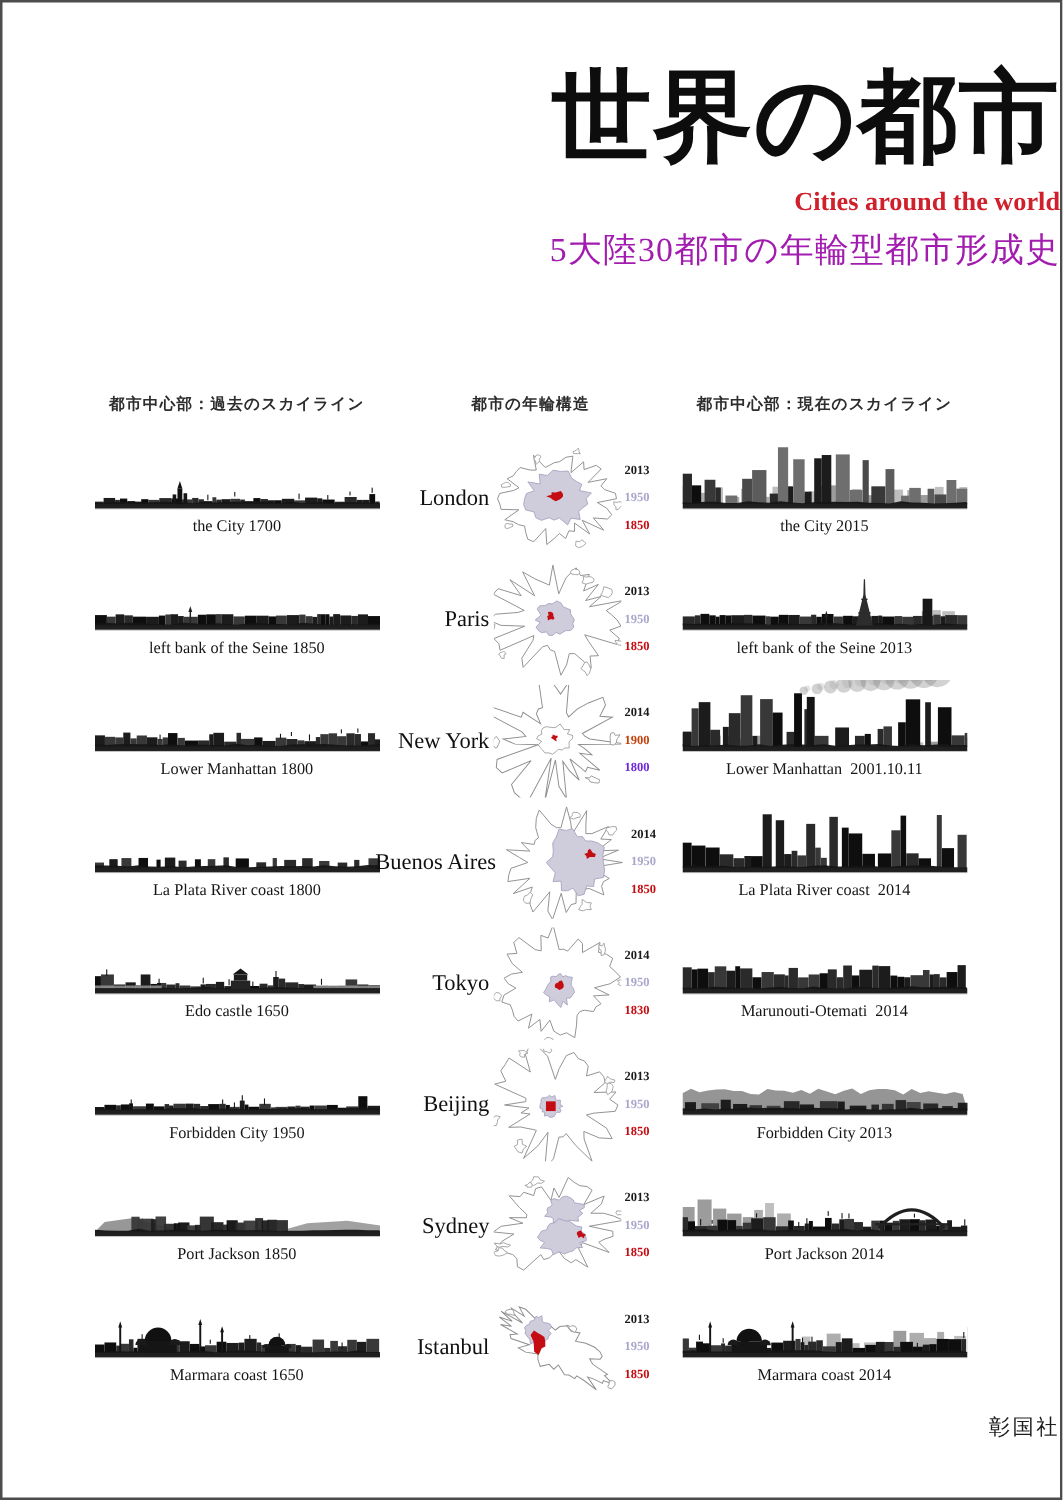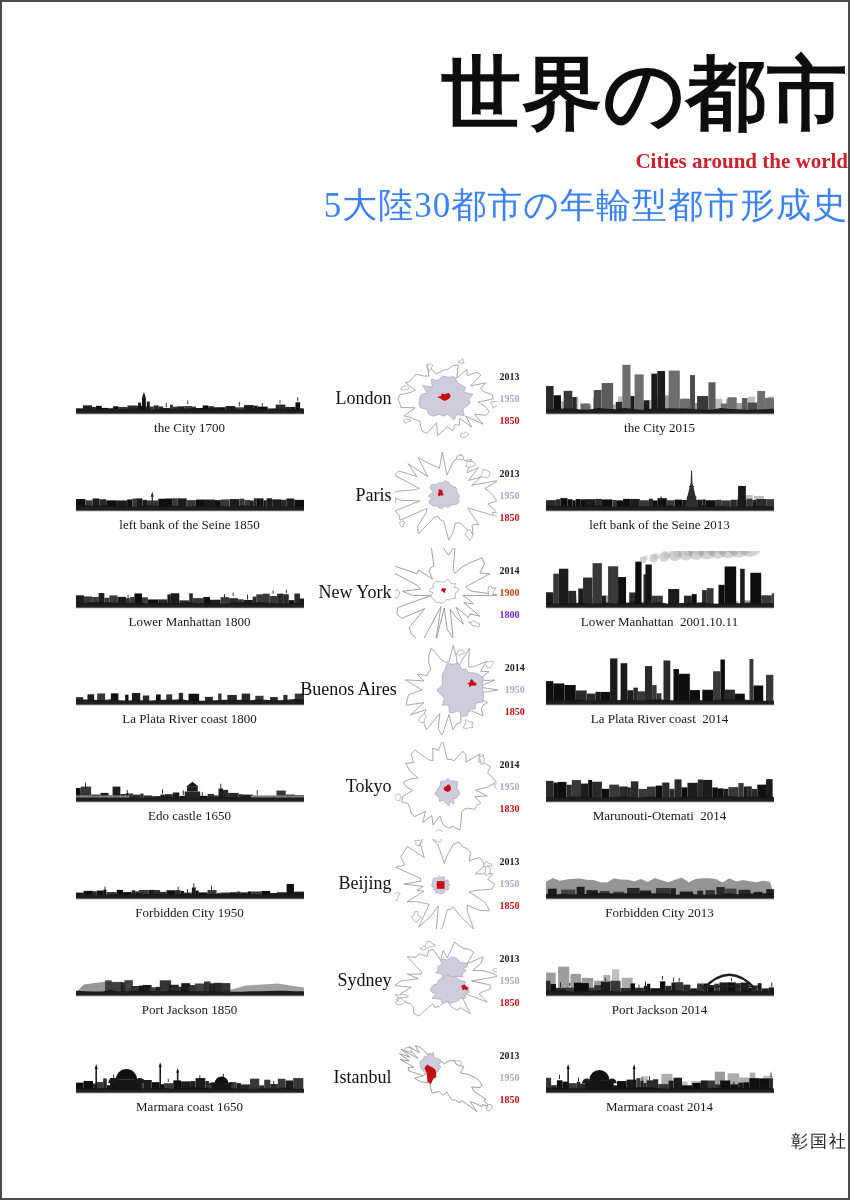--- a/index.html
+++ b/index.html
@@ -2,49 +2,54 @@
 <html><head>
 <meta charset="utf-8">
 <style>
   html,body{margin:0;padding:0;background:#e8e8e8;}
   .page{position:relative;width:846px;height:1196px;border:2px solid #4c4c4c;background:#ffffff;
         font-family:"Liberation Serif",serif;overflow:hidden;}
   .abs{position:absolute;left:0;width:100%;text-align:right;}
   .title{top:46px;font-size:80px;line-height:92px;font-weight:900;color:#0d0d0d;
          font-family:"Liberation Sans",sans-serif;letter-spacing:1px;}
   .sub-en{top:147px;font-size:21px;font-weight:600;}
-  .sub-jp{top:180px;font-size:35px;color:#3b82f6;letter-spacing:1px;}
+  .sub-jp{top:180px;font-size:27px;color:#a21caf;letter-spacing:1px;}
   .author{top:233px;font-size:31px;font-weight:900;color:#111;
           font-family:"Liberation Sans",sans-serif;letter-spacing:4px;}
   .colhdrs{position:absolute;top:313px;left:70px;width:705px;display:grid;
            grid-template-columns:235px 235px 235px;}
   .colhdr{text-align:center;font-size:12.5px;font-weight:700;color:#2d2d2d;letter-spacing:1px;}
   .grid{position:absolute;top:348px;left:70px;width:705px;}
   .row{display:grid;grid-template-columns:235px 235px 235px;height:97px;}
   .cell{overflow:visible;}
-  .sky-cell{display:flex;flex-direction:column;align-items:center;justify-content:flex-end;
+  .sky-cell{display:flex;flex-direction:column;align-items:center;
             padding-bottom:12px;}
   svg.sky{width:228px;height:62px;display:block;}
   .caption{font-size:13px;color:#161616;margin-top:1px;white-space:pre;line-height:15px;}
   .ring-cell{display:flex;align-items:center;justify-content:center;}
   .city{flex:0 0 86px;text-align:right;font-size:18px;color:#101010;white-space:nowrap;
         direction:rtl;padding-right:3px;}
   svg.map{width:102px;height:90px;flex:none;}
   .years{flex:0 0 44px;display:flex;flex-direction:column;font-size:10px;line-height:22px;
          padding-left:3px;font-weight:600;}
   .publisher{top:1128px;font-size:17px;color:#1c1c1c;letter-spacing:2px;}
 </style>
 </head>
 <body>
 
 <div class="page">
   <div class="abs title">世界の都市</div>
   <div class="abs sub-en" style="color: rgb(207, 32, 43);">Cities around the world</div>
   <div class="abs sub-jp">5大陸30都市の年輪型都市形成史</div>
 
+  <div class="colhdrs">
+    <div class="colhdr">都市中心部：過去のスカイライン</div>
+    <div class="colhdr">都市の年輪構造</div>
+    <div class="colhdr">都市中心部：現在のスカイライン</div>
+  </div>
 
   <div class="grid">
   <div class="row">
     <div class="cell sky-cell">
       <svg class="sky" viewBox="0 0 235 62">
             <rect x="0.0" y="51.9" width="7.1" height="2.1" fill="#383838" opacity="1"></rect>
             <rect x="7.1" y="48.9" width="9.5" height="5.1" fill="#1c1c1c" opacity="1"></rect>
             <rect x="16.6" y="50.5" width="3.9" height="3.5" fill="#2a2a2a" opacity="1"></rect>
             <rect x="20.6" y="49.4" width="6.0" height="4.6" fill="#0e0e0e" opacity="1"></rect>
             <rect x="26.6" y="51.5" width="6.6" height="2.5" fill="#0e0e0e" opacity="1"></rect>

